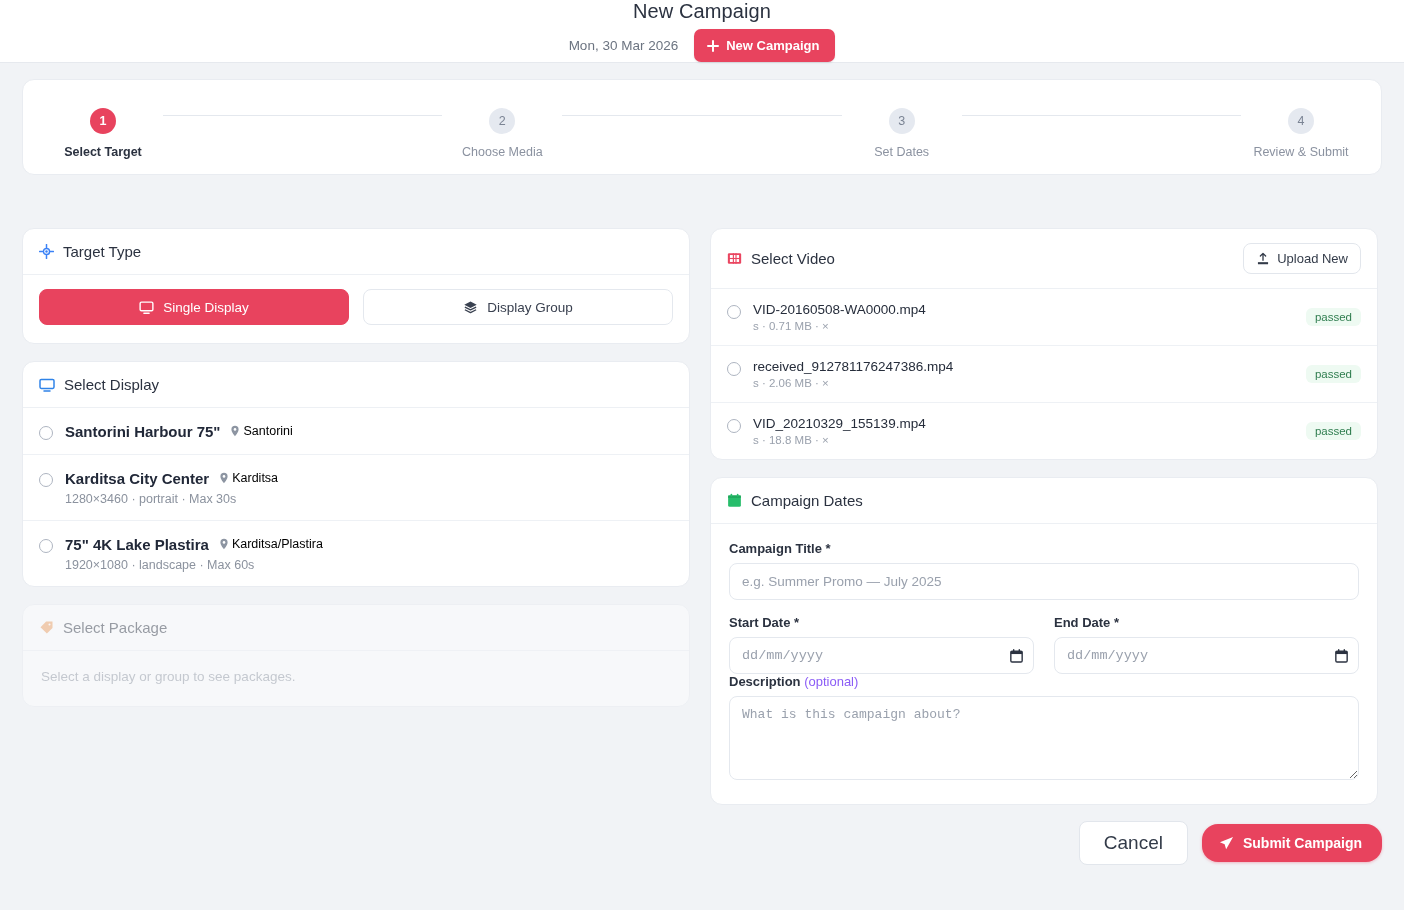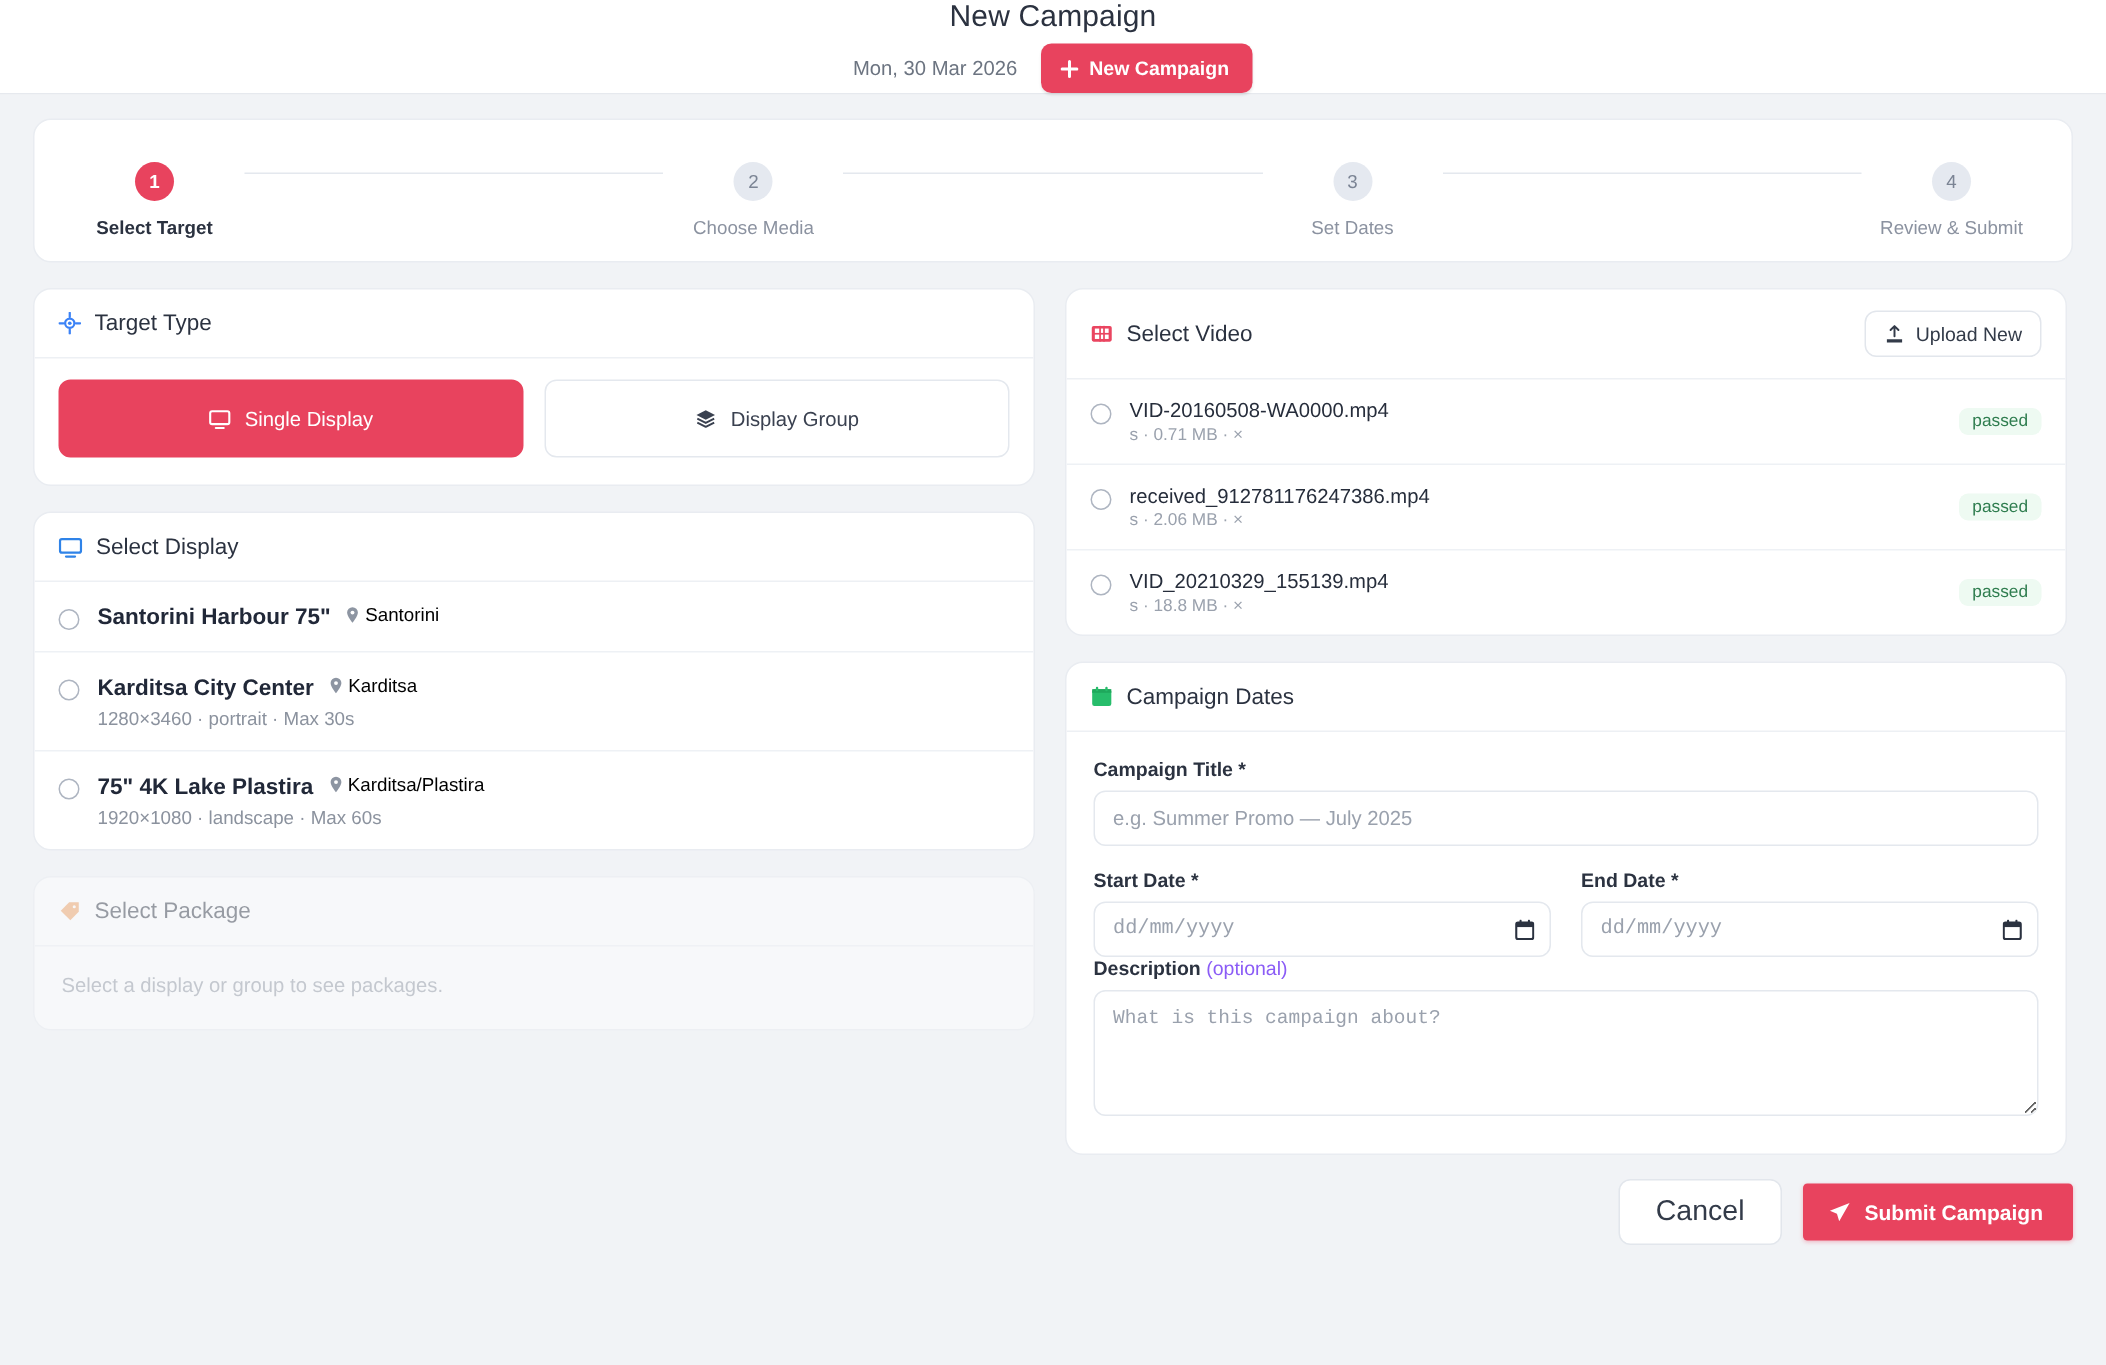--- a/index.html
+++ b/index.html
@@ -81,20 +81,21 @@
   .step-label { margin-top: 11px; font-size: 12.5px; color: #8b92a0; white-space: nowrap; }
   .step.active .step-label { color: #2b3240; font-weight: bold; }
   .step-line { flex: 1 1 auto; height: 1px; background: #e4e8ee; margin-top: 13px; }
 
   
   .columns {
     display: flex;
     gap: 20px;
     padding: 17px 22px 0 22px;
     align-items: flex-start;
+    margin-top: 36px;
   }
   .col-left  { width: 668px; flex: 0 0 668px; }
   .col-right { width: 668px; flex: 0 0 668px; }
 
   .card {
     background: #ffffff;
     border: 1px solid #e9ecf1;
     border-radius: 12px;
     overflow: hidden;
   }
@@ -110,21 +111,21 @@
     display: flex; align-items: center; gap: 9px;
     font-size: 15px; color: #2b3240;
   }
 
   .icon { display: inline-flex; align-items: center; justify-content: center; line-height: 0; }
 
   
   .seg-wrap { display: flex; gap: 14px; padding: 14px 16px 18px 16px; }
   .seg {
     flex: 1;
-    height: 52px;
+    height: 36px;
     border-radius: 8px;
     display: flex; align-items: center; justify-content: center;
     gap: 9px;
     font-size: 13.5px;
     cursor: pointer;
     border: 1px solid #e4e8ee;
     background: #ffffff;
     color: #3a4150;
   }
   .seg.sel { background: #e8435e; border-color: #e8435e; color: #ffffff; font-weight: normal; }
@@ -251,21 +252,21 @@
     border-radius: 8px;
     font-size: 19px;
     color: #333b49;
     padding: 10px 24px;
     cursor: pointer;
   }
   .btn-submit {
     background: #e8435e;
     color: #fff;
     border: none;
-    border-radius: 3px;
+    border-radius: 16px;
     font-size: 14px;
     font-weight: bold;
     padding: 11px 20px 11px 17px;
     display: inline-flex; align-items: center; gap: 9px;
     cursor: pointer;
     box-shadow: 0 1px 3px rgba(232,67,94,.35);
     text-align: center;
   }
 </style>
 </head>

